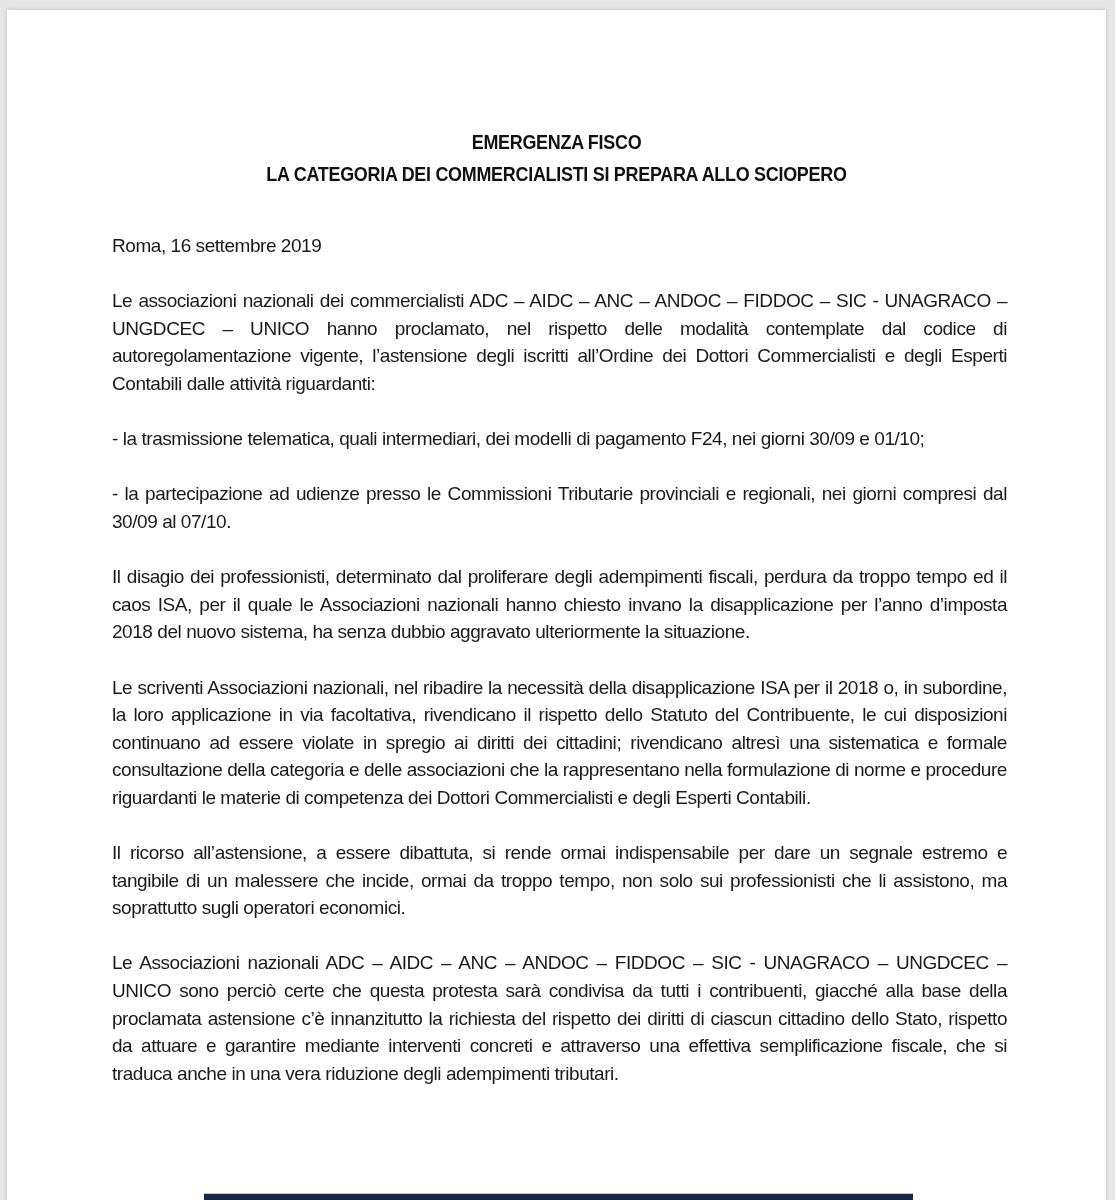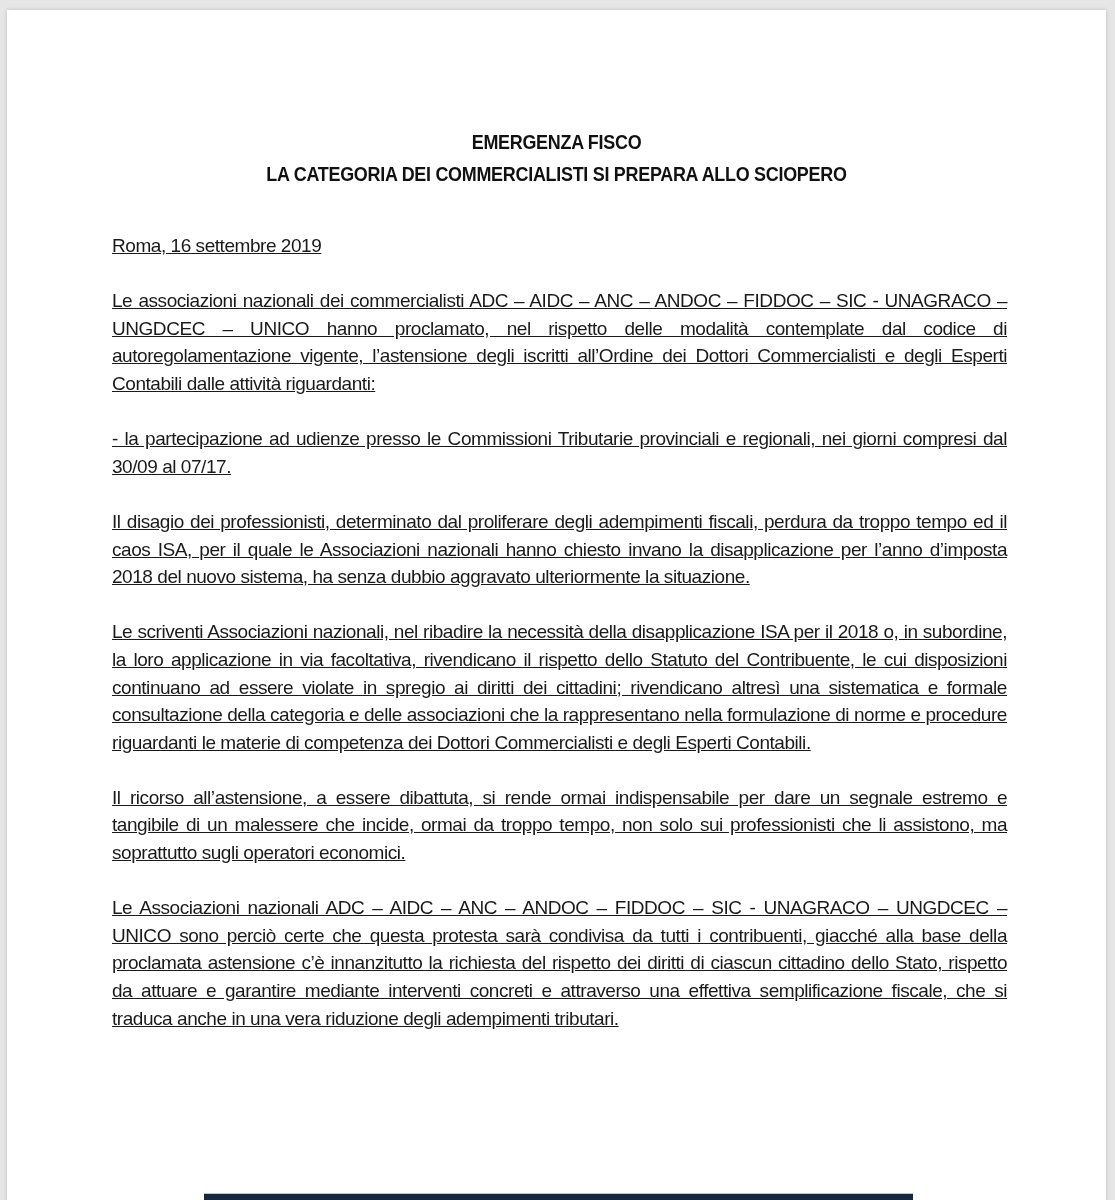--- a/index.html
+++ b/index.html
@@ -20,40 +20,40 @@
     line-height: 32px; letter-spacing: -0.3px;
     transform: scaleX(0.92); transform-origin: center;
   }
   .content {
     position: absolute; left: 105px; width: 895px; top: 222px;
     font-size: 19px; line-height: 27.6px; color: #1a1a1a;
   }
   .content p {
     margin: 0 0 27.6px 0; text-align: justify; text-align-last: left;
     letter-spacing: -0.45px;
-    text-decoration: underline;
   }
   .navy-bar {
     position: absolute; left: 197px; top: 1183px; width: 709px; height: 20px;
     background: #16283f; border-top: 1px solid #b9c6d6;
   }
 </style>
 </head>
 <body>
 
 <div class="page">
   <div class="title">
     <div>EMERGENZA FISCO</div>
     <div>LA CATEGORIA DEI COMMERCIALISTI SI PREPARA ALLO SCIOPERO</div>
   </div>
 
   <div class="content">
     <p>Roma, 16 settembre 2019</p>
     <p>Le associazioni nazionali dei commercialisti ADC – AIDC – ANC – ANDOC – FIDDOC – SIC - UNAGRACO – UNGDCEC – UNICO hanno proclamato, nel rispetto delle modalità contemplate dal codice di autoregolamentazione vigente, l’astensione degli iscritti all’Ordine dei Dottori Commercialisti e degli Esperti Contabili dalle attività riguardanti:</p>
-    <p>- la partecipazione ad udienze presso le Commissioni Tributarie provinciali e regionali, nei giorni compresi dal 30/09 al 07/17.</p>
+    <p>- la trasmissione telematica, quali intermediari, dei modelli di pagamento F24, nei giorni 30/09 e 01/10;</p>
+    <p>- la partecipazione ad udienze presso le Commissioni Tributarie provinciali e regionali, nei giorni compresi dal 30/09 al 07/10.</p>
     <p>Il disagio dei professionisti, determinato dal proliferare degli adempimenti fiscali, perdura da troppo tempo ed il caos ISA, per il quale le Associazioni nazionali hanno chiesto invano la disapplicazione per l’anno d’imposta 2018 del nuovo sistema, ha senza dubbio aggravato ulteriormente la situazione.</p>
     <p>Le scriventi Associazioni nazionali, nel ribadire la necessità della disapplicazione ISA per il 2018 o, in subordine, la loro applicazione in via facoltativa, rivendicano il rispetto dello Statuto del  Contribuente, le cui disposizioni continuano ad essere violate in spregio ai diritti dei cittadini; rivendicano altresì una sistematica e formale consultazione della categoria e delle associazioni che la rappresentano nella formulazione di norme e procedure riguardanti le materie di competenza dei Dottori Commercialisti e degli Esperti Contabili.</p>
     <p>Il ricorso all’astensione, a essere dibattuta, si rende ormai indispensabile per dare un segnale estremo e tangibile di un malessere che incide, ormai da troppo tempo, non solo sui professionisti che li assistono, ma soprattutto sugli operatori economici.</p>
     <p>Le Associazioni nazionali ADC – AIDC – ANC – ANDOC – FIDDOC – SIC - UNAGRACO – UNGDCEC – UNICO sono perciò certe che questa protesta sarà condivisa da tutti i contribuenti, giacché alla base della proclamata astensione c’è innanzitutto la richiesta del rispetto dei diritti di ciascun cittadino dello Stato, rispetto da attuare e garantire mediante interventi concreti e attraverso una effettiva semplificazione fiscale, che si traduca anche in una vera riduzione degli adempimenti tributari.</p>
   </div>
 
   <div class="navy-bar"></div>
 </div>
 
 </body></html>

